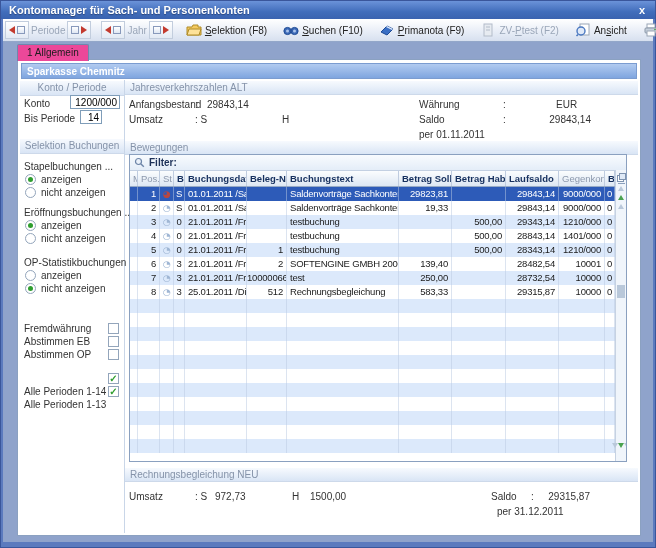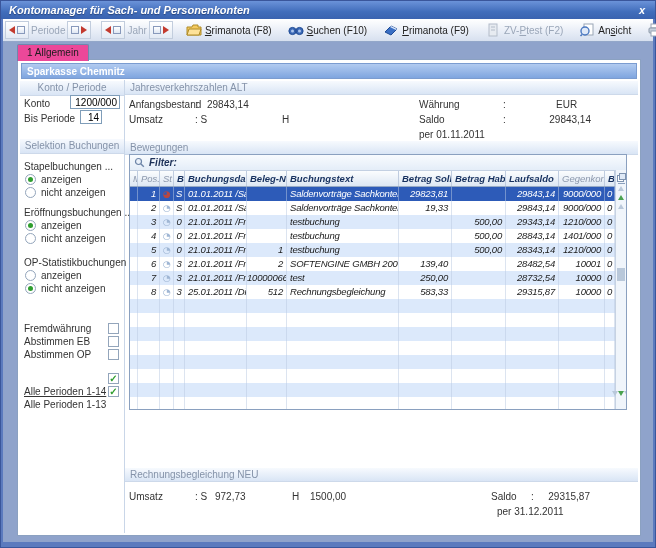--- a/index.html
+++ b/index.html
@@ -1,21 +1,21 @@
 <!DOCTYPE html>
 <html><head>
 <meta charset="utf-8">
 <style>
   html,body{margin:0;padding:0;}
   body{width:656px;height:548px;position:relative;font-family:"Liberation Sans",sans-serif;
        background:#3a569b;overflow:hidden;}
   .frame{position:absolute;inset:1px;background:#5b7abe;}
   
   .titlebar{position:absolute;left:1px;top:1px;right:1px;height:18px;
-    background:linear-gradient(#6b93d9,#416dbb 60%,#3a63b0);display:flex;align-items:center;font-style:italic;}
+    background:linear-gradient(#6b93d9,#416dbb 60%,#3a63b0);display:flex;align-items:center;}
   .title{color:#fff;font-size:11px;font-weight:bold;padding-left:8px;flex:1;
     text-shadow:0 1px 1px rgba(0,0,20,.35);white-space:nowrap;}
   .closex{color:#fff;font-size:11px;font-weight:bold;width:18px;text-align:center;cursor:default;margin-right:4px;}
   
   .toolbar{position:absolute;left:3px;right:3px;top:19px;height:22px;
     background:linear-gradient(#ffffff,#e9eef7 55%,#d7e0ef);border-bottom:1px solid #93a7c9;
     display:flex;align-items:center;font-size:10px;color:#222;}
   .tsep{width:1px;height:16px;background:#aab6c9;margin:0 3px;box-shadow:1px 0 0 #fff;}
   .tbtn{display:flex;align-items:center;gap:3px;padding:2px 5px;border-radius:2px;white-space:nowrap;}
   .tlabel{white-space:nowrap;}
@@ -43,22 +43,22 @@
   .center{text-align:center;}
   .lab{position:absolute;white-space:nowrap;color:#333;}
   .ibox{position:absolute;border:1px solid #7f9db9;background:#fff;font-size:10px;
     text-align:right;padding:0 2px;height:14px;box-sizing:border-box;font-family:"Liberation Sans",sans-serif;}
   .radio{position:absolute;width:11px;height:11px;border-radius:50%;border:1px solid #93a5bb;background:#fff;box-sizing:border-box;}
   .radio.on::after{content:"";position:absolute;inset:2px;border-radius:50%;background:#2f9e2f;}
   .check{position:absolute;width:11px;height:11px;border:1px solid #93a5bb;background:#fff;
     box-sizing:border-box;font-size:10px;line-height:9px;text-align:center;color:#2f9e2f;font-weight:bold;}
   .check.on::after{content:"\2713";}
   
-  .grid{position:absolute;left:110px;top:93px;width:498px;height:256px;border:1px solid #8aa0bf;
-    box-sizing:border-box;background:#fff;overflow:hidden;font-style:italic;
+  .grid{position:absolute;left:110px;top:93px;width:498px;height:308px;border:1px solid #8aa0bf;
+    box-sizing:border-box;background:#fff;overflow:hidden;
     --cols:8px 22px 14px 11px 62px 40px 1fr 53px 54px 53px 46px 10px;}
   .gfilter{height:15px;display:flex;align-items:center;gap:4px;padding-left:4px;
     background:linear-gradient(#f8fbfe,#e4edf8);border-bottom:1px solid #c3d0e2;
     font-weight:bold;color:#1d3158;font-size:10px;}
   .ghead{display:grid;grid-template-columns:var(--cols);height:15px;line-height:15px;
     background:linear-gradient(#fbfdfe,#dde7f3);border-bottom:1px solid #96aac6;
     font-size:9.5px;color:#16305e;font-weight:bold;margin-right:11px;}
   .ghead>div{border-right:1px solid #bfccdf;padding-left:3px;overflow:hidden;white-space:nowrap;}
   .ghead .muted{color:#8d99ad;font-weight:normal;}
   .grows{margin-right:11px;}
@@ -114,21 +114,21 @@
     <span class="minical"></span>
     <span class="tri-r"></span>
   </span>
   <span class="tsep"></span>
 
   <span class="tbtn">
     <svg class="ticon" viewBox="0 0 16 14">
       <path d="M1 4 L6 4 L7 2 L12 2 L12 4 L15 4 L15 12 L1 12 Z" fill="#f3c95f" stroke="#b08c28" stroke-width="1"></path>
       <path d="M3 6 L15 6 L13 12 L1 12 Z" fill="#fde29a" stroke="#b08c28" stroke-width="1"></path>
     </svg>
-    <span class="tlabel"><span></span><u>S</u><span>rimanota (F8)</span></span>
+    <span class="tlabel"><span></span><u>S</u><span>elektion (F8)</span></span>
   </span>
   <span class="tsep"></span>
 
   <span class="tbtn">
     <svg class="ticon" viewBox="0 0 16 14">
       <circle cx="4.5" cy="8" r="3.6" fill="#3d6ab8" stroke="#1d4a94"></circle>
       <circle cx="11.5" cy="8" r="3.6" fill="#3d6ab8" stroke="#1d4a94"></circle>
       <rect x="6.5" y="6" width="3" height="3" fill="#2a549e"></rect>
       <circle cx="4.5" cy="8" r="1.5" fill="#aac4ec"></circle>
       <circle cx="11.5" cy="8" r="1.5" fill="#aac4ec"></circle>
@@ -215,21 +215,21 @@
       <span class="lab" style="left:22px;top:222px;">nicht anzeigen</span>
 
       <span class="lab" style="left:5px;top:262px;">Fremdwährung</span>
       <span class="check" style="left:89px;top:262px;"></span>
       <span class="lab" style="left:5px;top:275px;">Abstimmen EB</span>
       <span class="check" style="left:89px;top:275px;"></span>
       <span class="lab" style="left:5px;top:288px;">Abstimmen OP</span>
       <span class="check" style="left:89px;top:288px;"></span>
       <span class="lab" style="left:5px;top:312px;margin-top:26px;">Alle Perioden 1-13</span>
       <span class="check on" style="left:89px;top:312px;"></span>
-      <span class="lab" style="left:5px;top:325px;text-decoration:underline;">Alle Perioden 1-14</span>
+      <span class="lab" style="left:5px;top:325px;">Alle Perioden 1-14</span>
       <span class="check on" style="left:89px;top:325px;"></span>
 
       <div class="sech" style="left:106px;top:20px;width:513px;padding-left:5px;box-sizing:border-box;">Jahresverkehrszahlen ALT</div>
 
       <span class="lab" style="left:110px;top:38px;">Anfangsbestand</span>
       <span class="lab" style="left:176px;top:38px;">:</span>
       <span class="lab" style="left:188px;top:38px;">29843,14</span>
       <span class="lab" style="left:400px;top:38px;">Währung</span>
       <span class="lab" style="left:484px;top:38px;">:</span>
       <span class="lab" style="left:537px;top:38px;">EUR</span>

